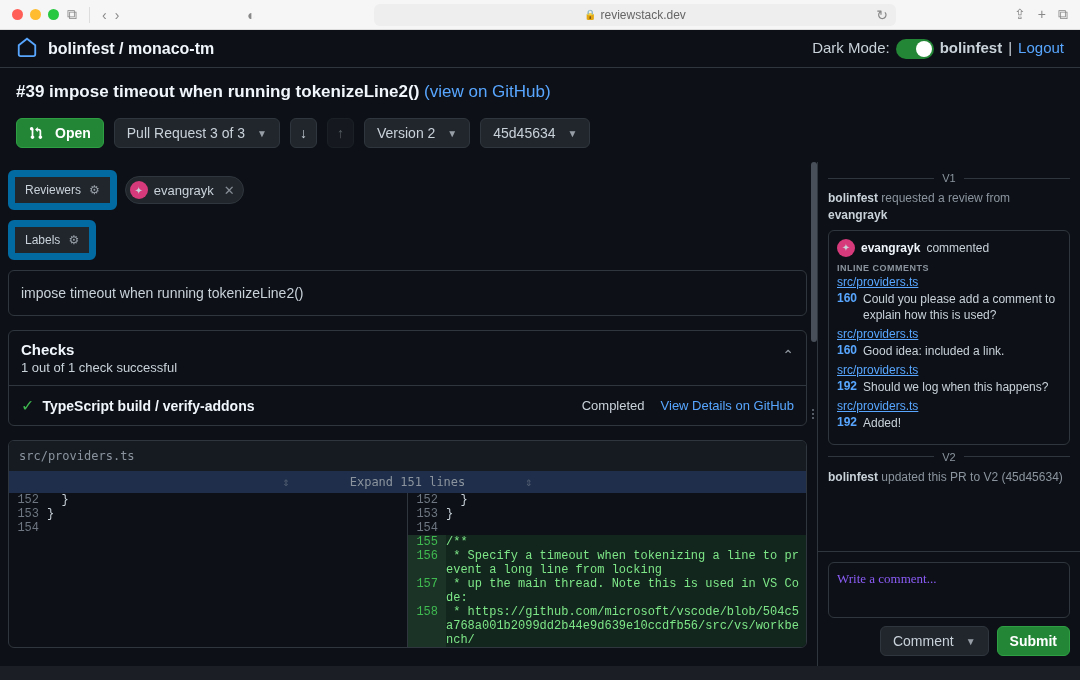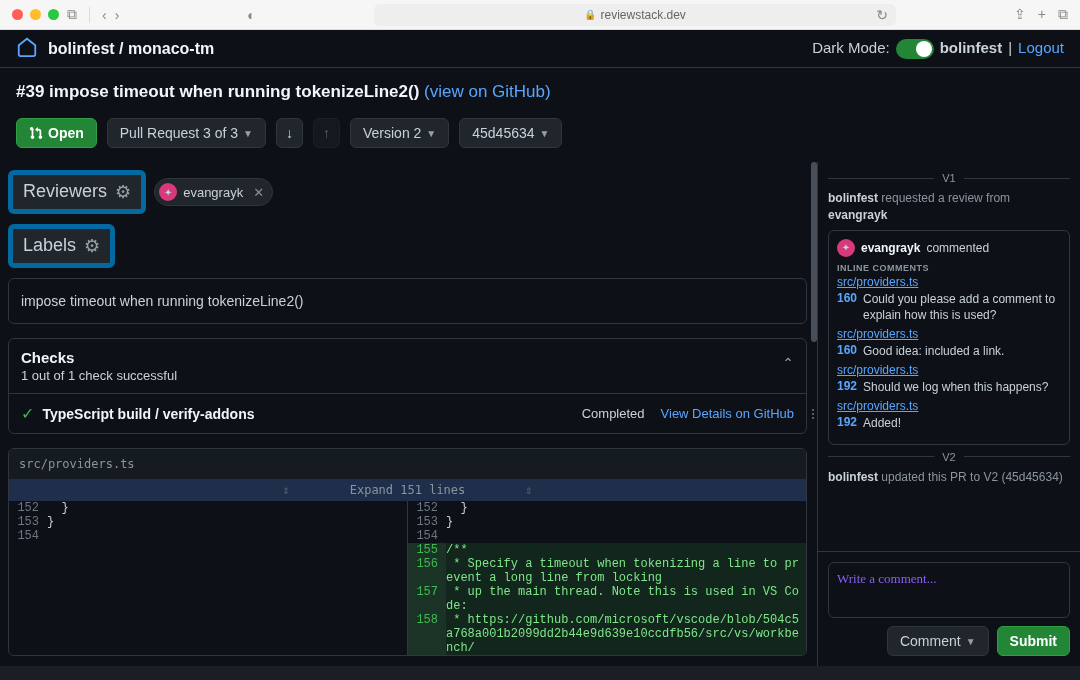--- a/index.html
+++ b/index.html
@@ -23,32 +23,32 @@
 .toggle { width: 38px; height: 20px; background: #238636; border-radius: 12px; position: relative; cursor: pointer; }
 .toggle-knob { position: absolute; right: 2px; top: 2px; width: 16px; height: 16px; background: #fff; border-radius: 50%; }
 .link-blue { color: #58a6ff; cursor: pointer; }
 .user-sep { color: #c9d1d9; }
 
 .pr-title-bar { padding: 14px 16px 8px; background: #0d1117; }
 .pr-title { font-size: 17px; font-weight: 600; color: #f0f6fc; }
 .pr-title .view-link { color: #58a6ff; font-weight: 400; }
 
 .toolbar { padding: 8px 16px 14px; background: #0d1117; display: flex; gap: 10px; align-items: center; }
-.btn { background: #21262d; border: 1px solid #30363d; border-radius: 6px; padding: 6px 12px; color: #c9d1d9; font-size: 14px; display: flex; align-items: center; gap: 5px; cursor: pointer; justify-content: center; }
+.btn { background: #21262d; border: 1px solid #30363d; border-radius: 6px; padding: 6px 12px; color: #c9d1d9; font-size: 14px; display: flex; align-items: center; gap: 12px; cursor: pointer; justify-content: center; }
 .btn.open { background: #238636; border-color: #2ea043; color: #fff; font-weight: 600; }
 .btn.icon-only { padding: 6px 9px; }
 .caret { font-size: 10px; opacity: .7; }
 
 .main-area { display: flex; height: calc(680px - 30px - 54px - 40px - 52px); background: #0d1117; }
 .left-col { flex: 1; overflow-y: auto; padding: 8px 10px 0 8px; border-right: 1px solid #30363d; position: relative; }
 .left-col::after { content: ""; position: absolute; right: 0; top: 0; width: 6px; height: 180px; background: #484f58; border-radius: 3px; }
 .right-col { width: 262px; display: flex; flex-direction: column; background: #0d1117; }
 
 .chip-row { display: flex; gap: 8px; align-items: center; margin-bottom: 10px; }
-.chip { background: #21262d; border: 5px solid #0369a1; border-radius: 6px; padding: 6px 10px; display: flex; align-items: flex-start; gap: 8px; font-size: 18px; }
+.chip { background: #21262d; border: 7px solid #0369a1; border-radius: 6px; padding: 6px 10px; display: flex; align-items: flex-start; gap: 8px; font-size: 12px; }
 .chip .gear { opacity: .7; }
 .reviewer-chip { background: #21262d; border: 1px solid #30363d; border-radius: 14px; padding: 4px 8px 4px 4px; display: flex; align-items: center; gap: 6px; font-size: 13px; }
 .avatar-sm { width: 18px; height: 18px; border-radius: 50%; background: #d73a7a; display: flex; align-items: center; justify-content: center; font-size: 10px; }
 .remove-x { opacity: .6; margin-left: 4px; cursor: pointer; }
 
 .desc-box { border: 1px solid #30363d; border-radius: 6px; padding: 14px 12px; margin-bottom: 14px; color: #c9d1d9; }
 
 .checks-box { border: 1px solid #30363d; border-radius: 6px; margin-bottom: 14px; }
 .checks-head { padding: 10px 12px; display: flex; align-items: flex-start; }
 .checks-head h3 { font-size: 15px; font-weight: 600; color: #f0f6fc; margin-bottom: 2px; }

